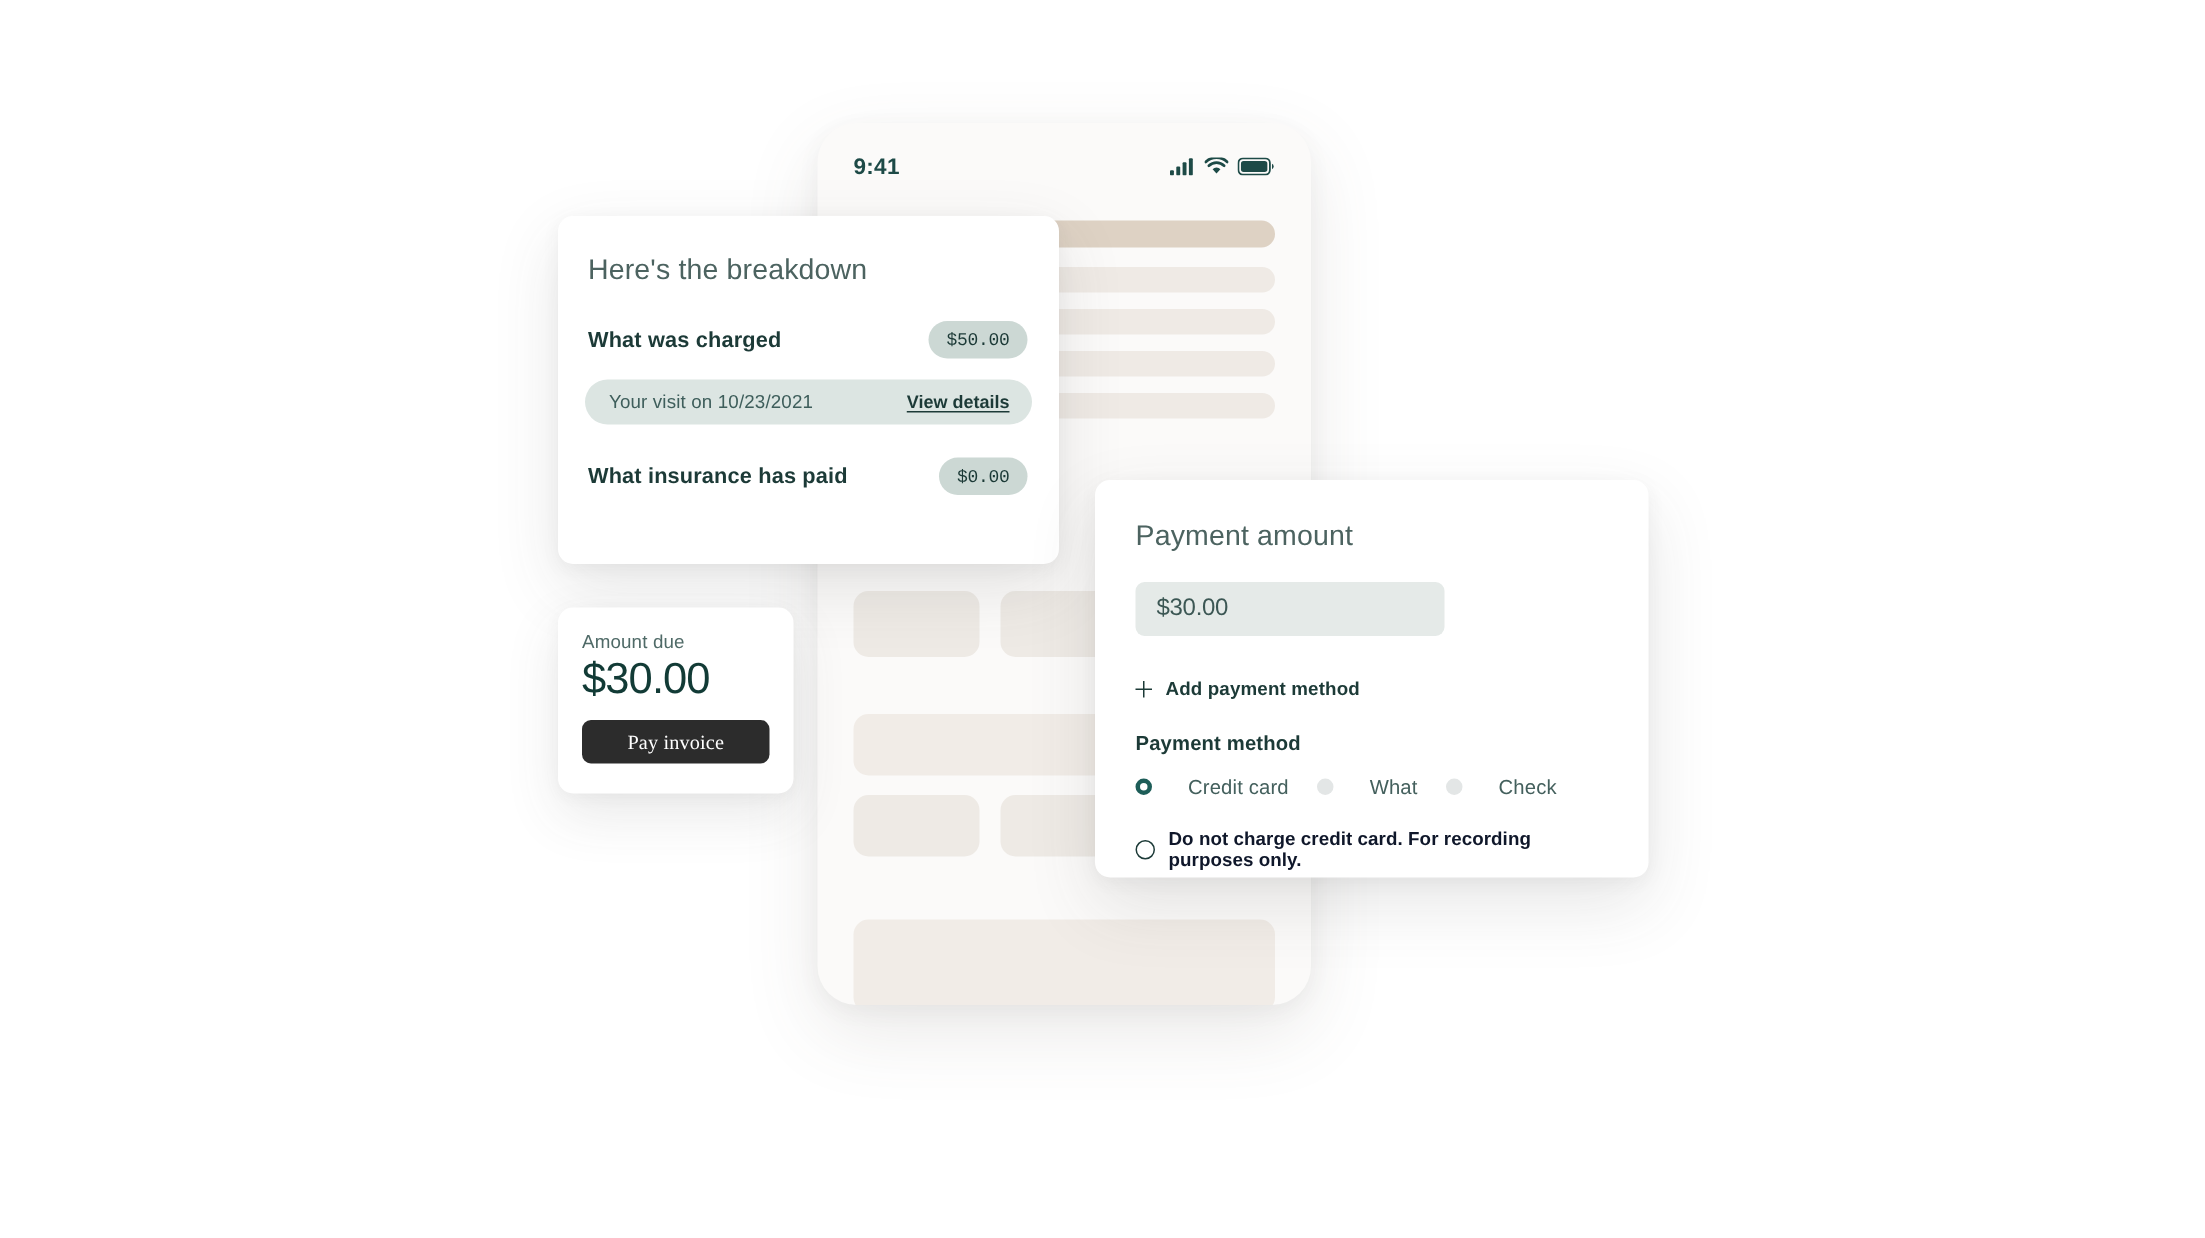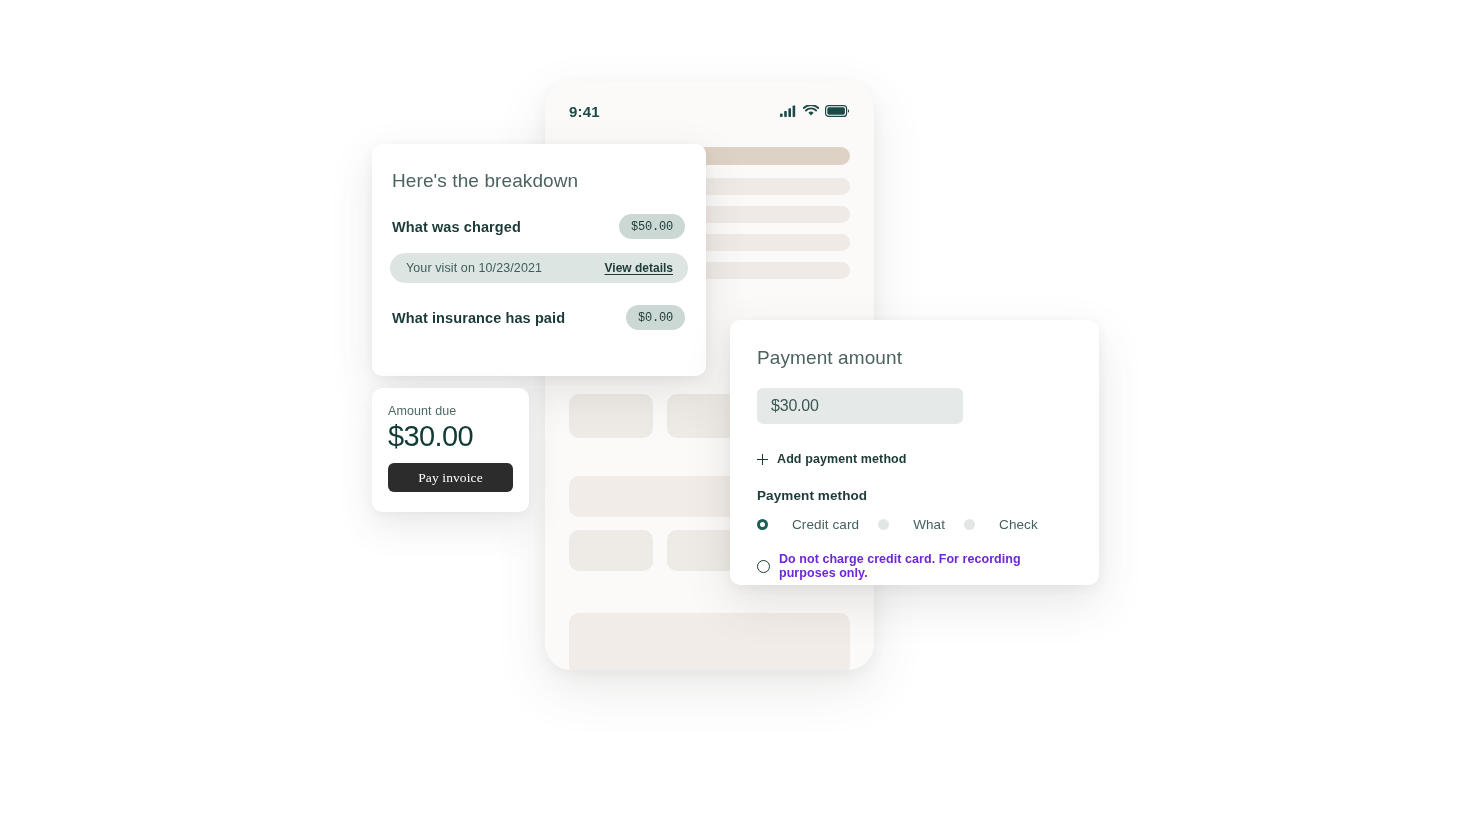--- a/index.html
+++ b/index.html
@@ -147,21 +147,21 @@
     color: #1c3a37;
     text-decoration: underline;
     text-underline-offset: 2px;
     cursor: pointer;
   }
   .bd-row.spaced { margin-bottom: 18px; }
 
   
   #amount-due-card {
     left: 372px;
-    top: 388px;
+    top: 405px;
     width: 157px;
     height: 124px;
     padding: 16px 16px 0 16px;
     box-shadow: 0 14px 36px rgba(70,70,70,0.12),
                 0 2px 10px rgba(70,70,70,0.05);
   }
   .ad-label {
     font-size: 12.5px;
     color: #4f6a67;
     letter-spacing: 0.1px;
@@ -287,21 +287,21 @@
   }
   .check-circle {
     width: 13px; height: 13px;
     border-radius: 50%;
     border: 1.5px solid #1c3a37;
     flex: 0 0 13px;
   }
   .check-label {
     font-size: 12.5px;
     font-weight: 700;
-    color: #6d28d9;
+    color: #0f172a;
     letter-spacing: 0.05px;
   }
 </style>
 </head>
 <body>
 
 <div id="stage">
 
   <div class="phone">
 

